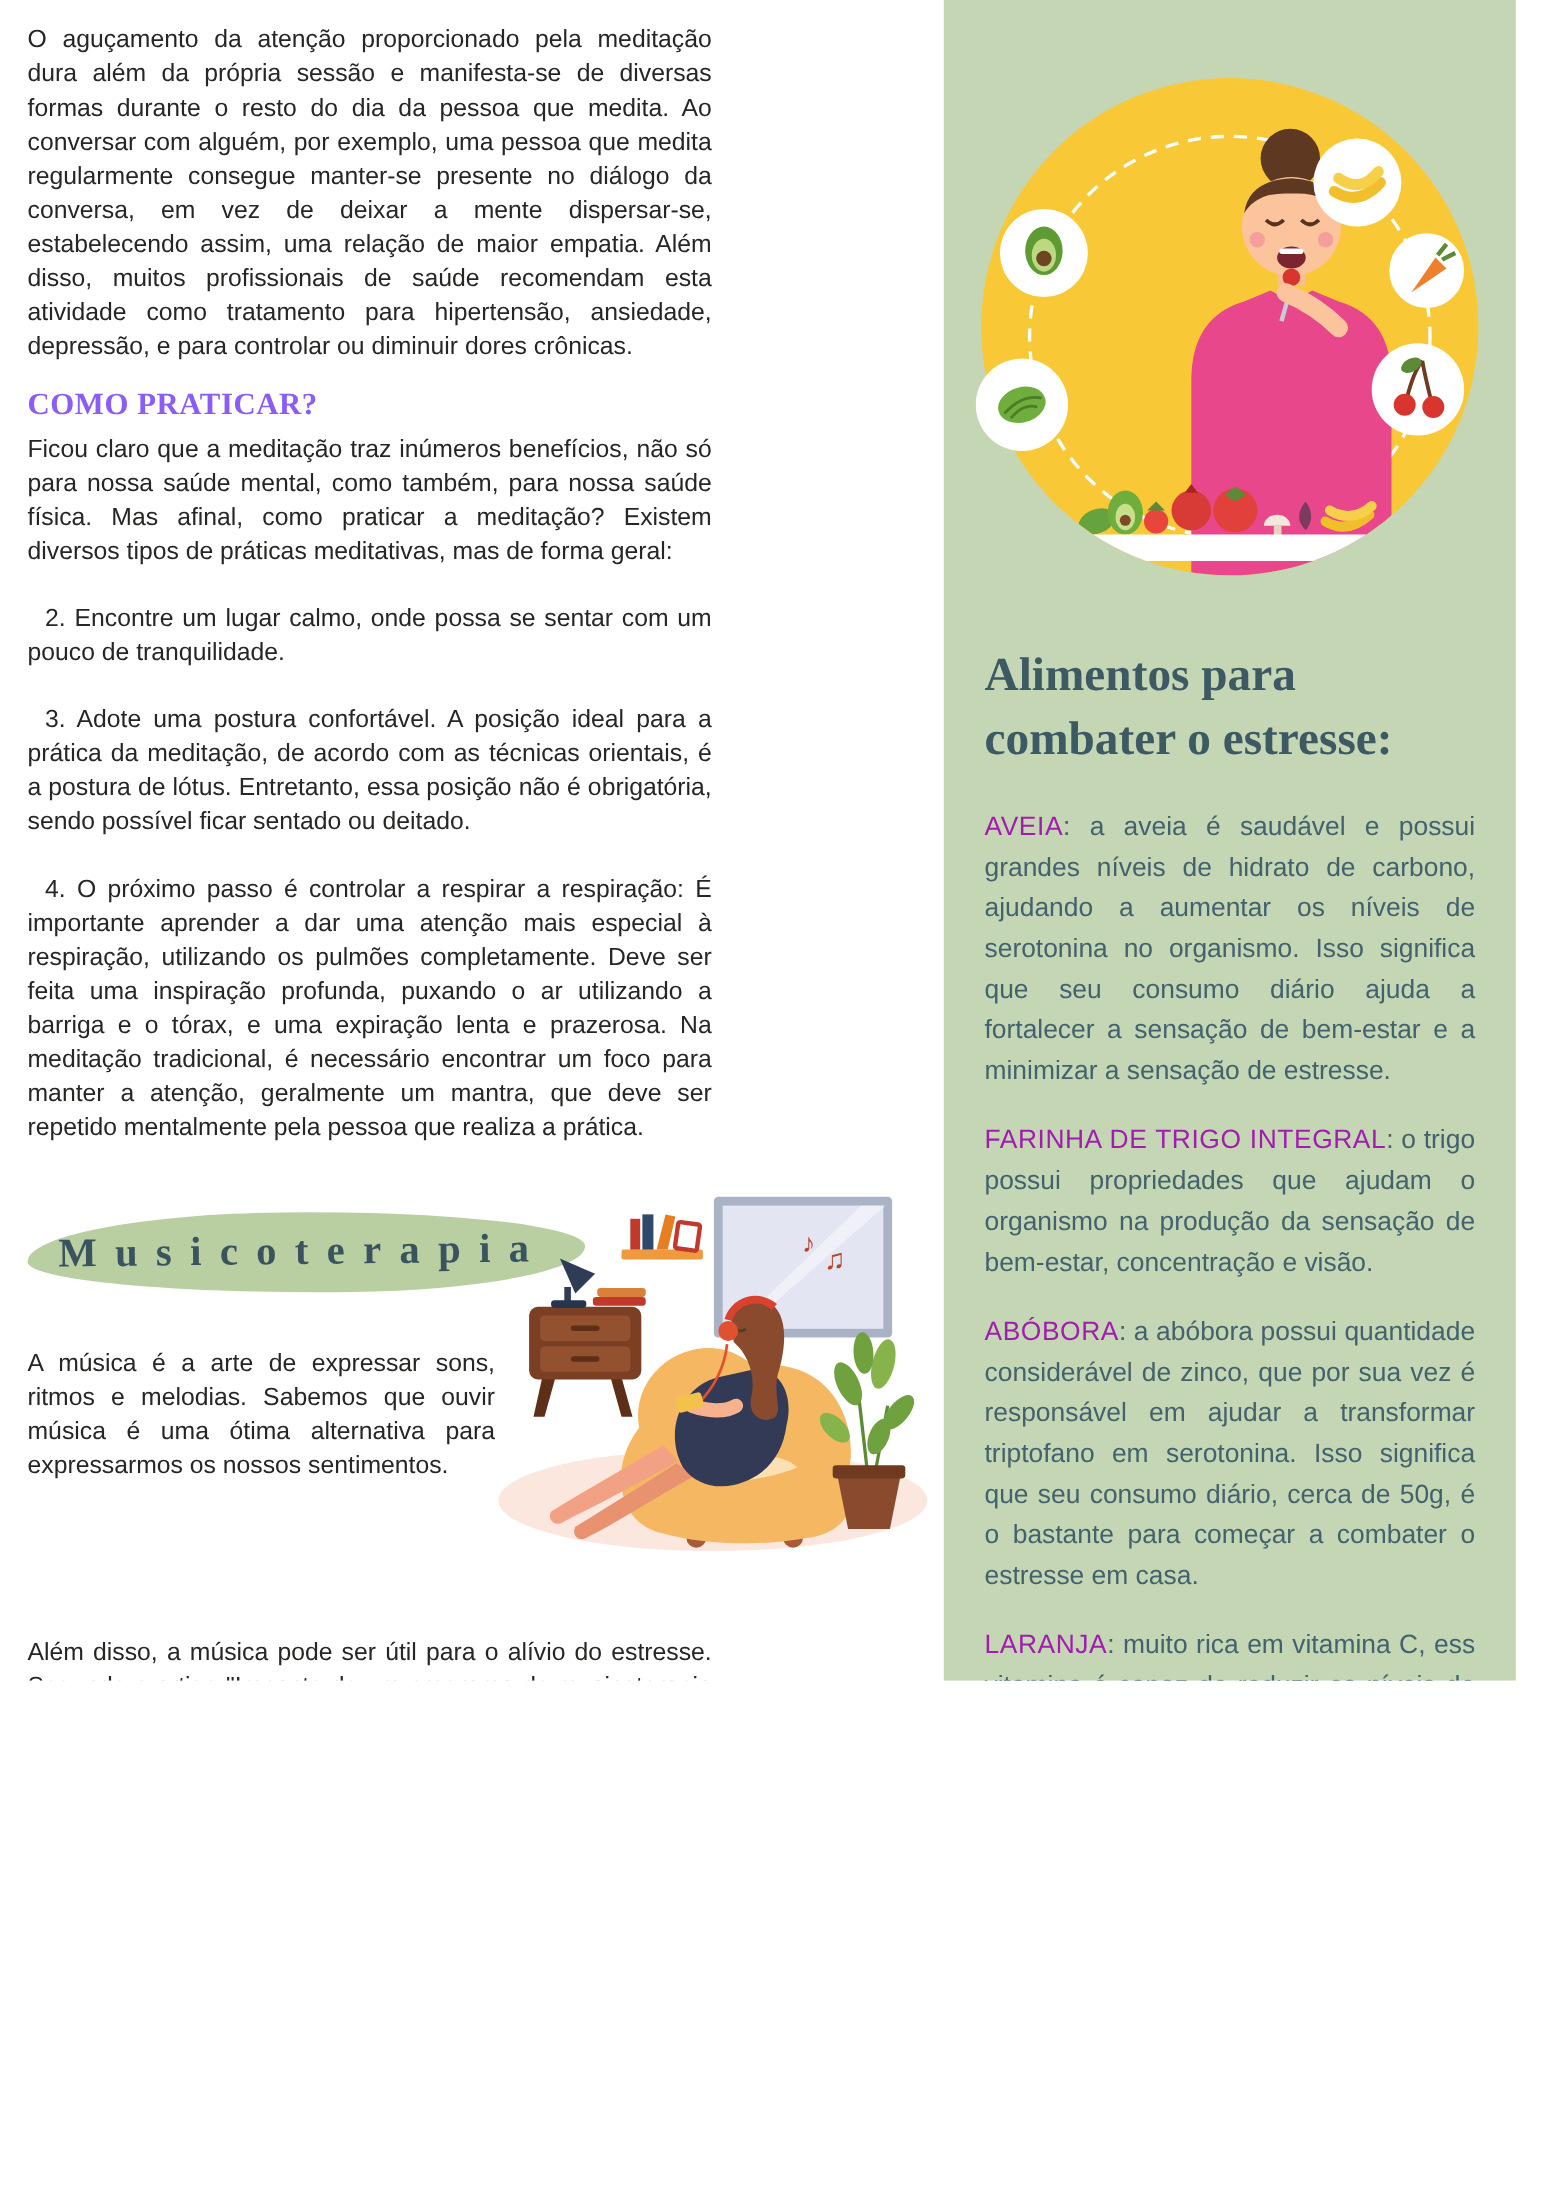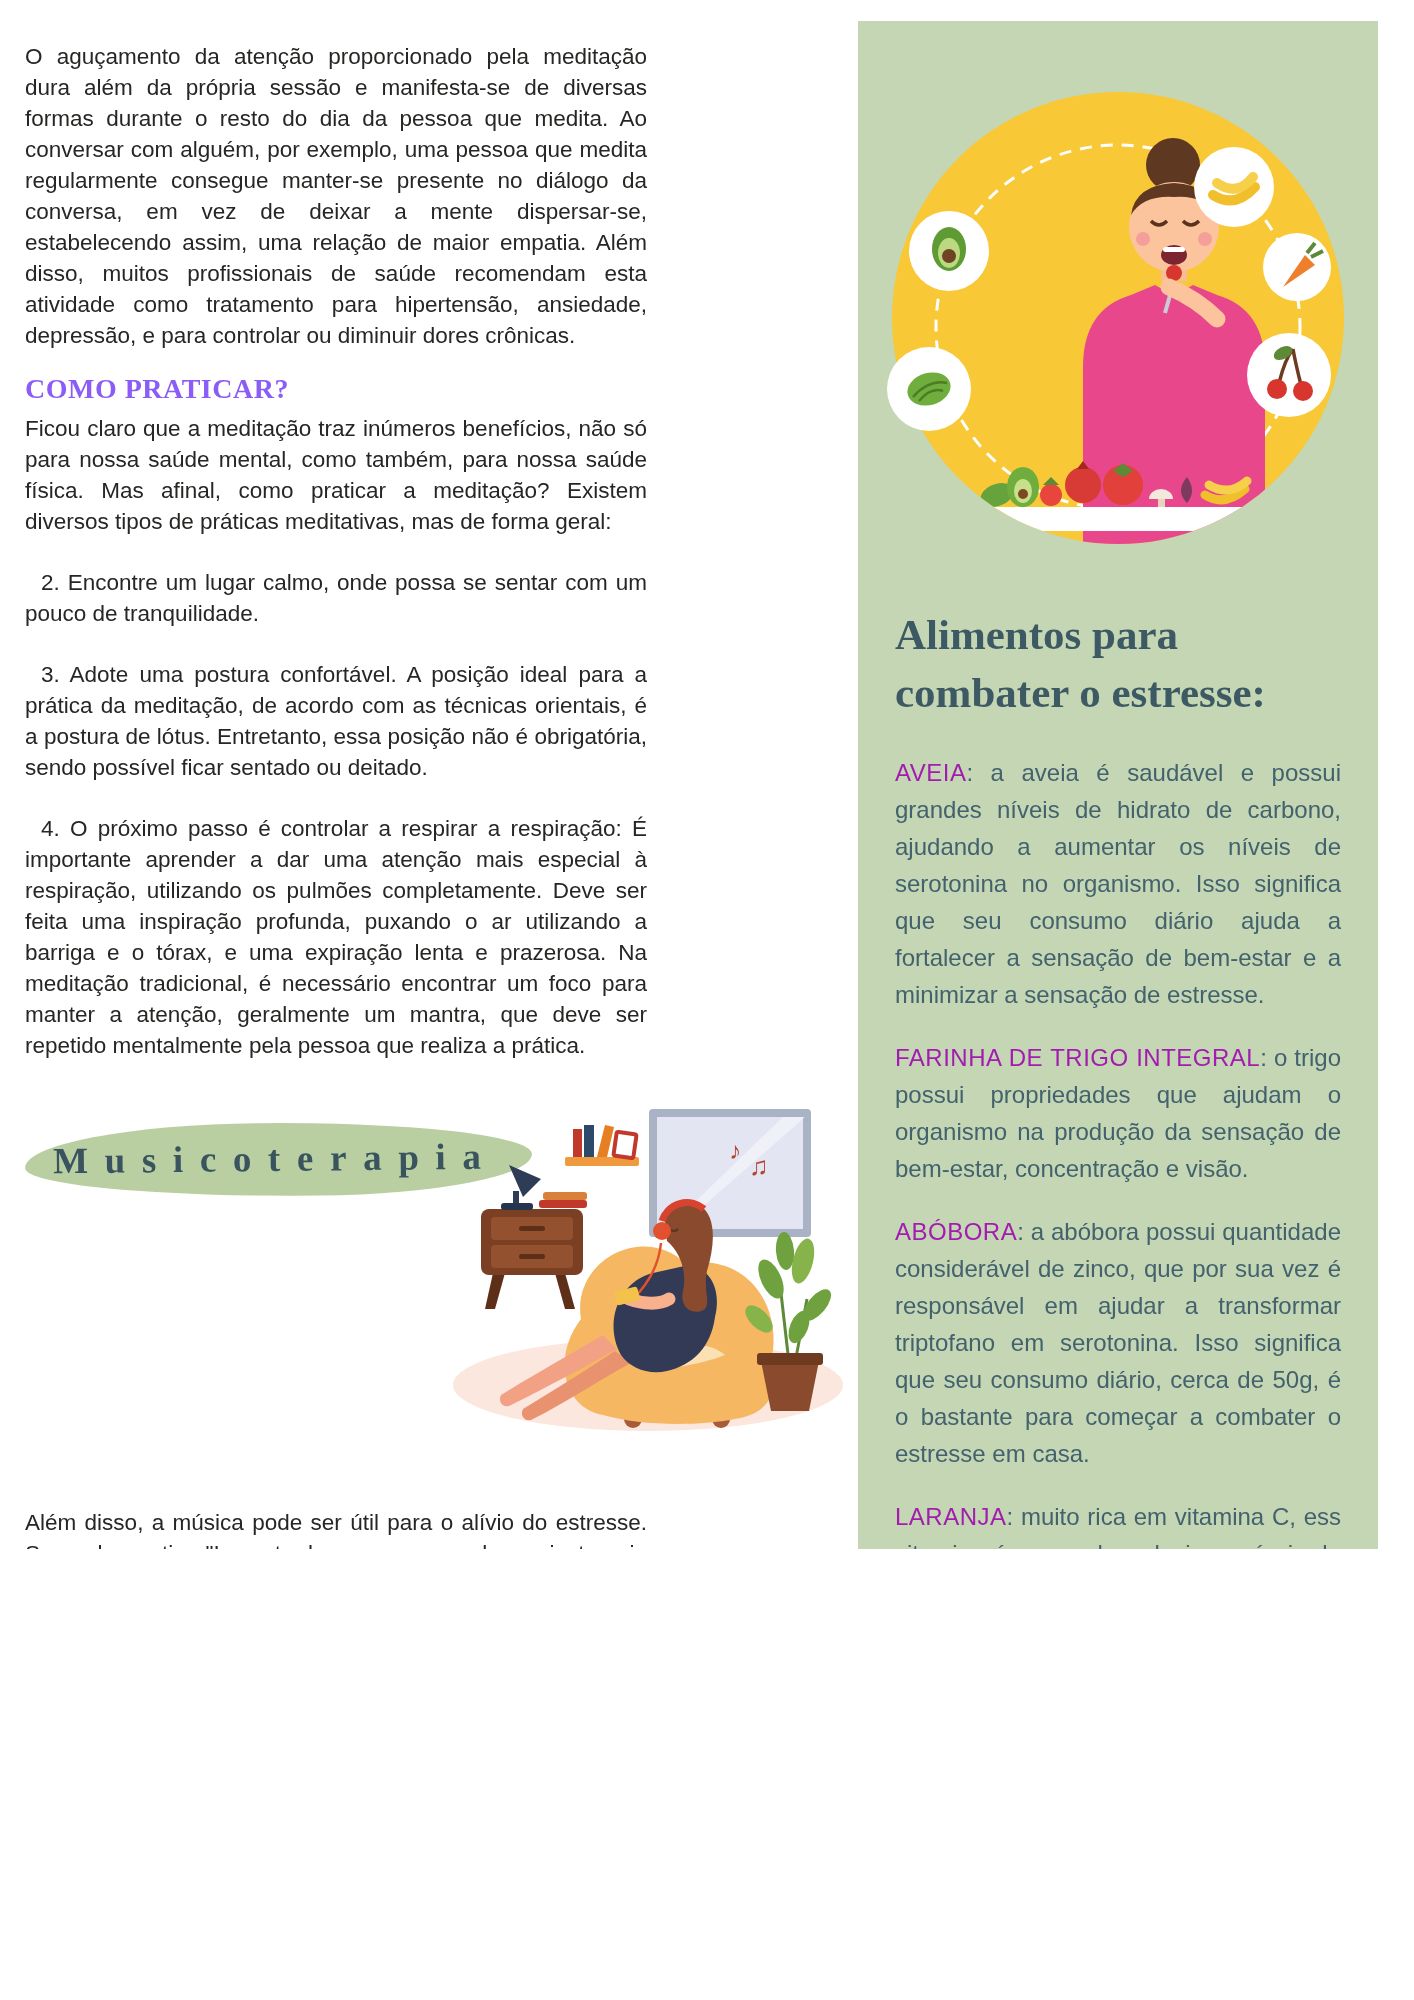--- a/index.html
+++ b/index.html
@@ -1,17 +1,17 @@
 <!DOCTYPE html>
 <html><head>
 <meta charset="utf-8">
 <style>
   html,body{margin:0;padding:0;background:#fff;}
   .page{position:relative;width:1414px;height:1528px;background:#ffffff;overflow:hidden;
-        font-family:"Liberation Sans", sans-serif;color:#262624;margin-top:21px;}
+        font-family:"Liberation Sans", sans-serif;color:#262624;}
 
   
   .left-col{position:absolute;left:25px;top:20px;width:622px;}
   .left-col p{margin:0;font-size:22.5px;line-height:31px;text-align:justify;color:#262624;}
   .h-como{margin:22px 0 8px 0;font-family:"Liberation Serif", serif;font-weight:700;
           font-size:28px;letter-spacing:0.5px;color:#8b5cf6;}
   .list-item{position:relative;margin-top:30px;font-size:22.5px;line-height:31px;
              text-align:justify;text-indent:16px;}
   .list-item:first-of-type{margin-top:18px;}
   .num-circle{position:absolute;left:-14px;top:-9px;width:43px;height:51px;border-radius:50%;
@@ -140,20 +140,21 @@
           <ellipse cx="350" cy="158" rx="10" ry="23" fill="#86b44a" transform="rotate(14 350 158)"></ellipse>
           <ellipse cx="364" cy="202" rx="9" ry="19" fill="#6fa23f" transform="rotate(40 364 202)"></ellipse>
           <ellipse cx="306" cy="216" rx="9" ry="17" fill="#86b44a" transform="rotate(-45 306 216)"></ellipse>
           <ellipse cx="346" cy="224" rx="9" ry="17" fill="#6fa23f" transform="rotate(22 346 224)"></ellipse>
           <ellipse cx="332" cy="148" rx="9" ry="19" fill="#6fa23f" transform="rotate(-4 332 148)"></ellipse>
           <path d="M308 258 L366 258 L356 308 L318 308 Z" fill="#8a4a2e"></path>
           <rect x="304" y="250" width="66" height="12" rx="3" fill="#6e3a20"></rect>
         </g>
       </svg>
 
+      <p class="p-music1">A música é a arte de expressar sons, ritmos e melodias. Sabemos que ouvir música é uma ótima alternativa para expressarmos os nossos sentimentos.</p>
     </div>
 
     <p class="p-bottom">Além disso, a música pode ser útil para o alívio do estresse. Segundo o artigo "Impacto de um programa de musicoterapia sobre o nível de estresse de profissionais de saúde" publicado na Revista Brasileira de Enfermagem um programa de musicoterapia eficiente é efetivo para diminuir o nível de estresse no trabalho. Ademais, é comprovado que ao ouvirmos música há a redução dos níveis de cortisol (hormônio do estresse).
 Por isso, não se esqueça , ao final de um dia cansativo , escolha sua playlist, coloque seus fones de ouvido e aproveite esse momento único e prazeroso.</p>
   </div>
 
   <div class="sidebar">
 
     <svg class="hero" viewBox="0 0 462 462">
       <defs>

